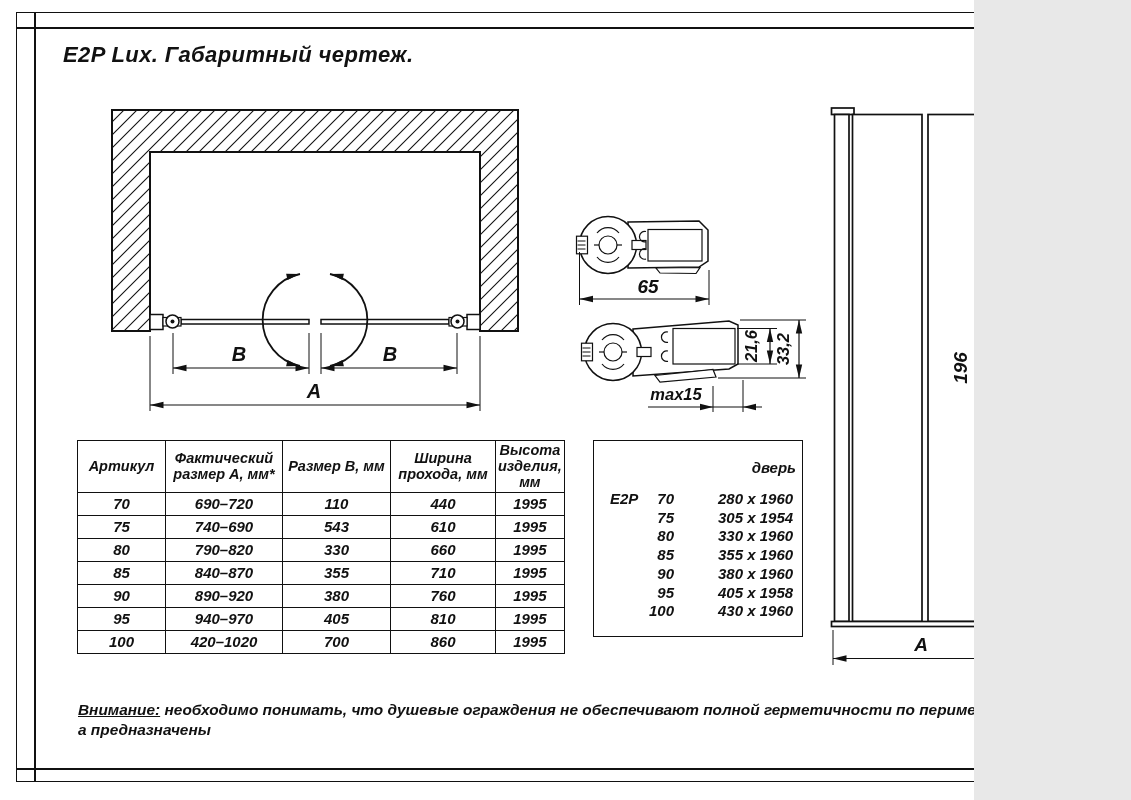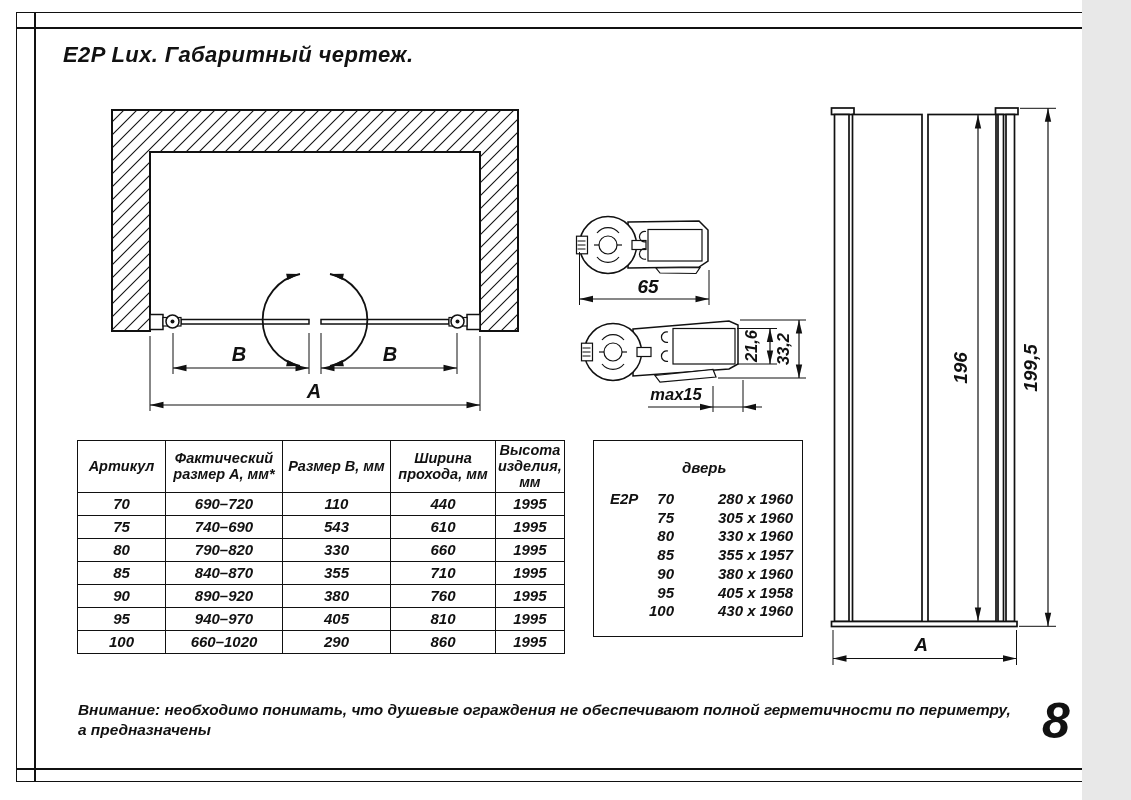--- a/index.html
+++ b/index.html
@@ -1,40 +1,40 @@
 <!DOCTYPE html>
 <html><head>
 <meta charset="utf-8">
 <style>
   html,body{margin:0;padding:0;background:#e8e8e8;}
   .sheet{
-    position:relative;width:1082px;height:800px;background:#fff;
+    position:relative;width:974px;height:800px;background:#fff;
     font-family:"Liberation Sans",sans-serif;color:#111;overflow:hidden;
   }
   .fline{position:absolute;background:#111;}
   .frame-outer{position:absolute;left:16px;top:12px;width:1097px;height:770px;
     border:1.8px solid #111;box-sizing:border-box;}
   .title{position:absolute;left:63px;top:42px;font-size:22px;font-style:italic;
     font-weight:700;letter-spacing:.4px;}
   svg{position:absolute;}
   svg text{font-family:"Liberation Sans",sans-serif;font-style:italic;font-weight:700;fill:#111;}
   .size-table{position:absolute;left:77px;top:440px;border-collapse:collapse;
     font-style:italic;font-weight:700;text-align:center;}
   .size-table th,.size-table td{border:1.6px solid #111;}
   .size-table th{font-size:14.5px;line-height:1.12;white-space:pre-line;height:46px;padding:1px 2px;font-weight:700;}
   .size-table td{font-size:15px;height:22px;padding:0 2px;}
   .glass-box{position:absolute;left:593px;top:440px;width:210px;height:197px;
     border:1.7px solid #111;box-sizing:border-box;font-style:italic;font-weight:700;font-size:15px;}
-  .glass-box .hdr{position:absolute;left:88px;top:18px;width:100px;text-align:left;font-style:italic;}
+  .glass-box .hdr{position:absolute;left:102px;top:18px;width:100px;text-align:right;font-style:italic;}
   .glass-box .series{position:absolute;left:16px;top:49px;}
   .glass-box .sizes{position:absolute;left:38px;top:49px;width:42px;text-align:right;line-height:18.7px;}
   .glass-box .glasses{position:absolute;left:124px;top:49px;line-height:18.7px;}
   .note{position:absolute;left:78px;top:700px;width:935px;font-size:15.4px;
     font-style:italic;font-weight:700;line-height:19.5px;}
-  .note .u{margin-top:20px;}
+  .note .u{text-decoration:underline;margin-top:20px;}
   .pagenum{position:absolute;left:1030px;top:694px;width:52px;text-align:center;
     font-size:50px;font-style:italic;font-weight:700;line-height:1.1;}
 </style>
 </head>
 <body>
 
 <div class="sheet">
 
   <div class="frame-outer"></div>
   <div class="fline" style="left:34px;top:12px;width:1.6px;height:770px;"></div>
@@ -257,45 +257,45 @@
       </tr>
       <tr>
         <td>95</td>
           <td>940–970</td>
           <td>405</td>
           <td>810</td>
           <td>1995</td>
       </tr>
       <tr>
         <td>100</td>
-          <td>660–1020</td>
-          <td>290</td>
+          <td>420–1020</td>
+          <td>700</td>
           <td>860</td>
           <td>1995</td>
       </tr>
     </tbody>
   </table>
 
   <div class="glass-box">
     <div class="hdr">дверь</div>
     <div class="series">E2P</div>
     <div class="sizes">
       <div>70</div>
       <div>75</div>
       <div>80</div>
       <div>85</div>
       <div>90</div>
       <div>95</div>
       <div>100</div>
     </div>
     <div class="glasses">
       <div>280 x 1960</div>
-      <div>305 x 1960</div>
+      <div>305 x 1954</div>
       <div>330 x 1960</div>
-      <div>355 x 1957</div>
+      <div>355 x 1960</div>
       <div>380 x 1960</div>
       <div>405 x 1958</div>
       <div>430 x 1960</div>
     </div>
   </div>
 
   <div class="note">
     <span class="u">Внимание:</span><span> необходимо понимать, что душевые ограждения не обеспечивают полной герметичности по периметру, а предназначены</span><br>
   </div>
 

